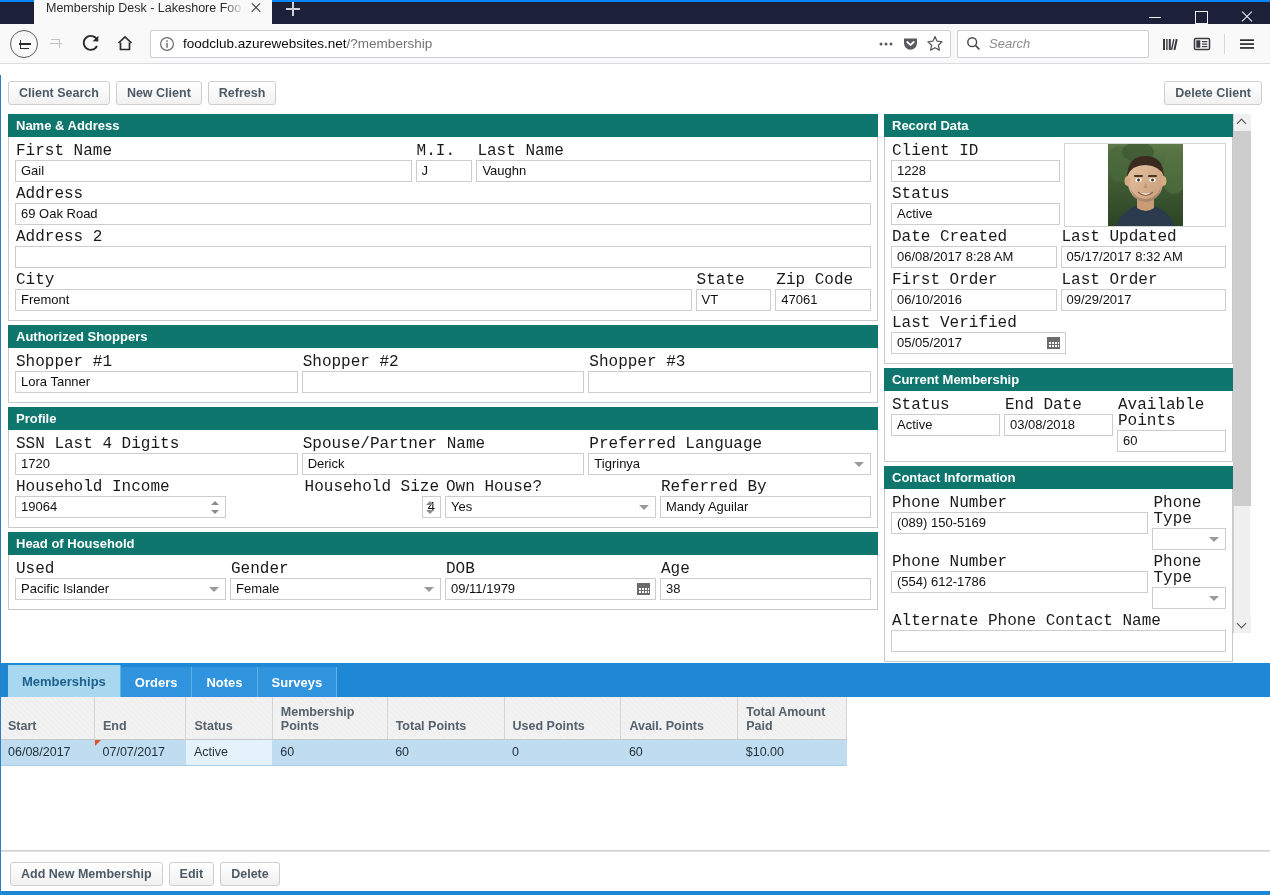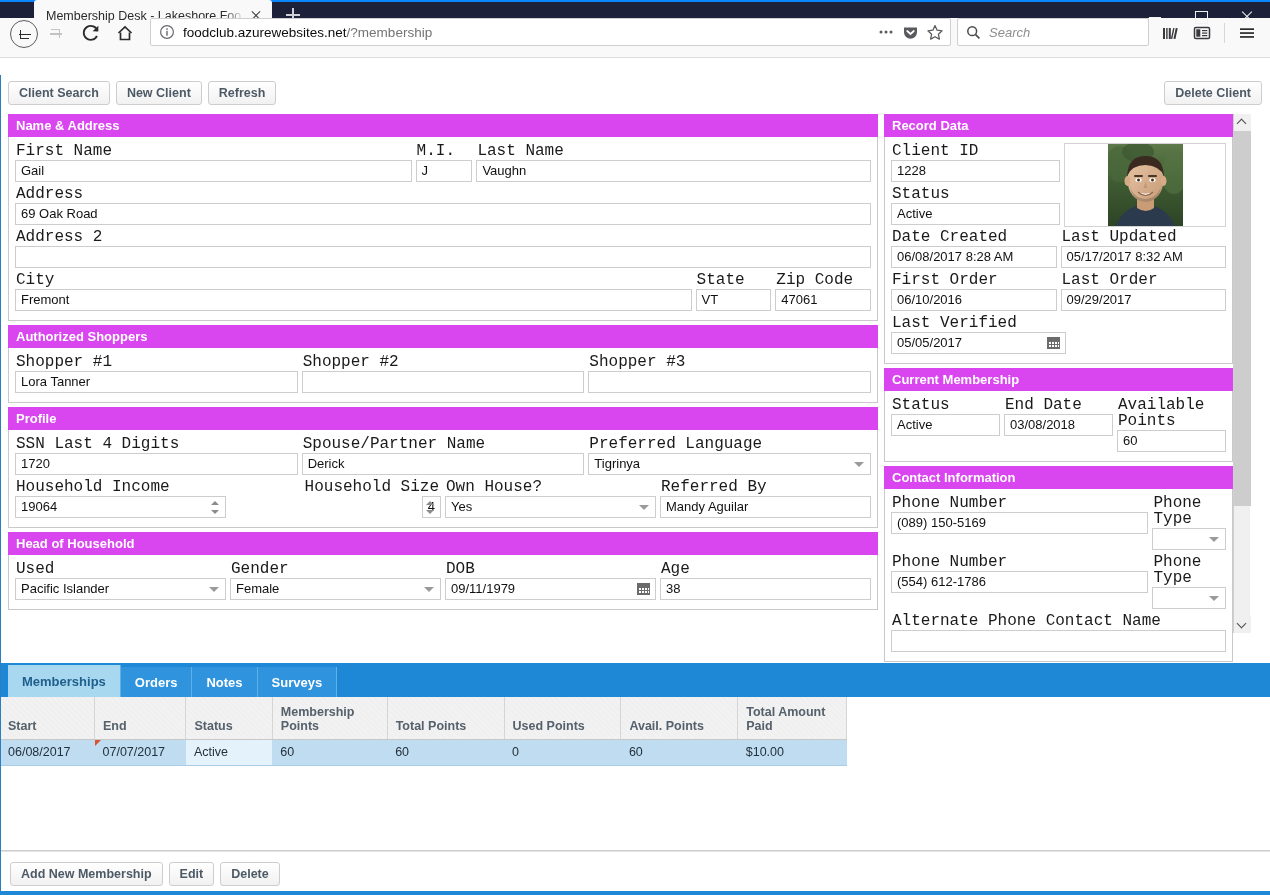--- a/index.html
+++ b/index.html
@@ -8,22 +8,22 @@
     width: 1270px; height: 895px;
     font-family: "Liberation Sans", sans-serif;
     background: #ffffff;
     overflow: hidden;
   }
 
   
   #browser { width: 1270px; height: 895px; position: relative; background:#fff; }
 
   .titlebar {
-    height: 18px; background:#1c2039; position: relative;
-    display:flex; 
+    height: 24px; background:#1c2039; position: relative;
+    display:flex; align-items:flex-end;
   }
   .titlebar-top-accent {
     position:absolute; top:0; left:0; right:0; height:2px; background:#0a84ff;
   }
   .tab {
     margin-left: 34px; width: 238px; height: 32px; background:#f9f9fa;
     border-top-left-radius:3px; border-top-right-radius:3px;
     display:flex; align-items:center; padding:0 8px 0 12px;
     position:relative; box-shadow: 0 0 0 0 transparent;
   }
@@ -51,21 +51,21 @@
   .wb-min:after { content:""; position:absolute; left:17px; top:17px; width:12px; height:1.2px; background:#f2f2f2; }
   .wb-max:after { content:""; position:absolute; left:17px; top:11px; width:11px; height:11px; border:1.2px solid #f2f2f2; }
   .wb-close:before, .wb-close:after {
     content:""; position:absolute; left:16px; top:16px; width:14px; height:1.2px; background:#f2f2f2;
   }
   .wb-close:before { transform: rotate(45deg); }
   .wb-close:after  { transform: rotate(-45deg); }
 
   .navbar {
     height: 40px; background:#f9f9fa; border-bottom:1px solid #dcdcdf;
-    display:flex; align-items:flex-start; padding: 0 8px;
+    display:flex; align-items:center; padding: 0 8px;
   }
   .navbtn { width:32px; height:32px; position:relative; flex:0 0 32px; margin-right:2px; }
   .backbtn { border:1.6px solid #5b5b5f; border-radius:50%; width:28px; height:28px; margin:2px; position:absolute; left:0; top:0;}
   .chev { position:absolute; width:9px; height:9px; border-left:1.7px solid #2b2b2b; border-bottom:1.7px solid #2b2b2b; }
 
   .urlbar {
     flex:1; height:28px; background:#fff; border:1px solid #cfcfd3; border-radius:2px;
     display:flex; align-items:center; padding:0 6px 0 8px; margin:0 6px; position:relative;
   }
   .url-text { font-size:13.5px; color:#0c0c0d; margin-left:8px; white-space:nowrap; }
@@ -104,21 +104,21 @@
 
   
   .forms {
     position:absolute; left:0; top:0; width:1270px; height:553px;
     display:flex; padding: 4px 0 0 0;
   }
   .col-left  { width: 870px; margin-left:8px; }
   .col-right { width: 366px; margin-left:6px; position:relative; }
 
   .section-hdr {
-    background:#d946ef; color:#fff; font-size:13px; font-weight:bold;
+    background:#0f766e; color:#fff; font-size:13px; font-weight:bold;
     padding:4px 8px; line-height:15px;
   }
   .section-body {
     border:1px solid #c9c9c9; border-top:none; background:#fff;
     padding: 4px 6px 7px 6px;
   }
   .row { display:flex; }
   .fld { display:flex; flex-direction:column; padding: 0 0 2px 0; }
   .lbl { font-size:16px; color:#1a1a1a; line-height:16px; padding:2px 2px 1px 1px;font-family:Liberation Mono, monospace; }
   .inp {

